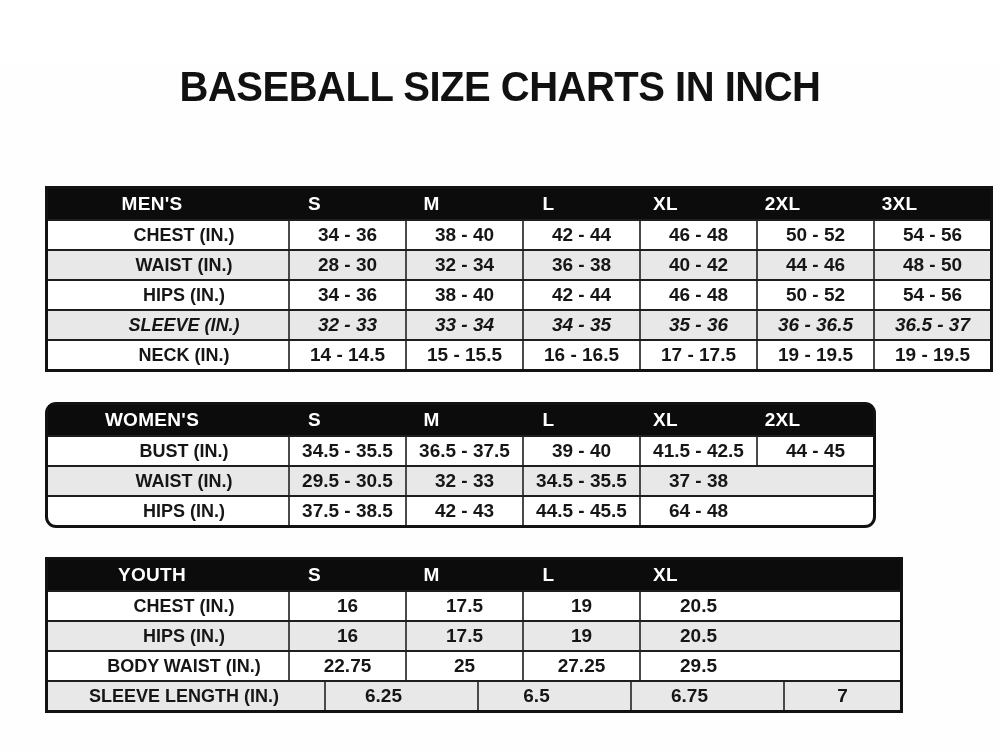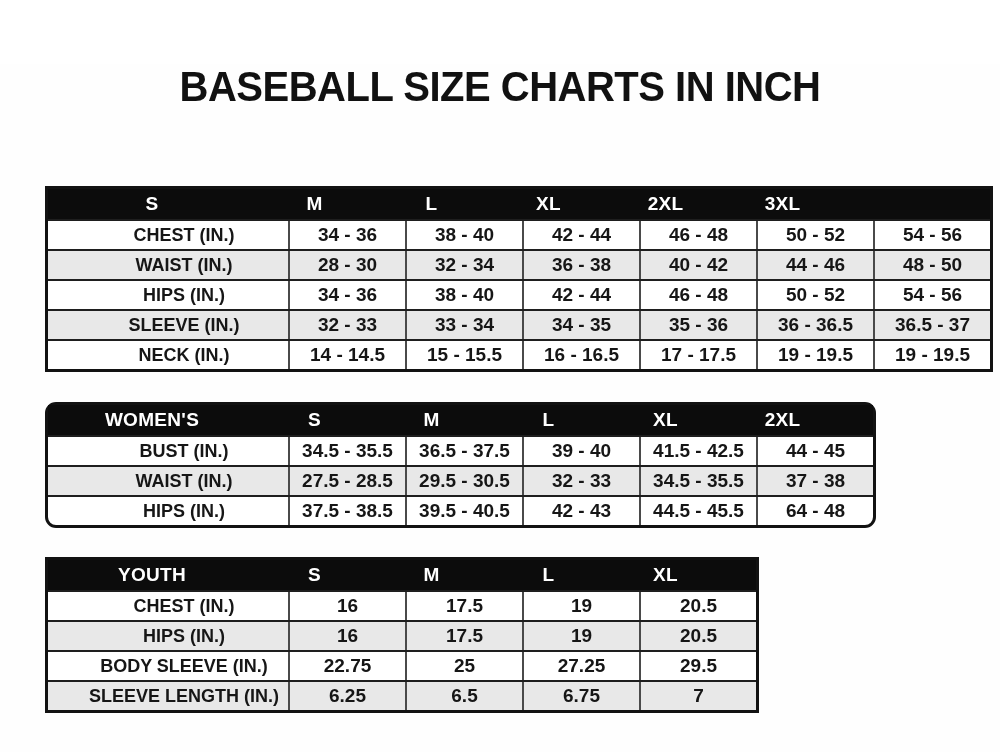--- a/index.html
+++ b/index.html
@@ -45,20 +45,21 @@
   .td.label { font-size: 18px; }
 </style>
 </head>
 <body>
 
 <div class="page">
   <h1 class="title">BASEBALL SIZE CHARTS IN INCH</h1>
   <div class="tables-area">
     <div>
       <section class="chart-table mens"><div class="tr th-row" style="grid-template-columns: 208px repeat(6, 117px);">
+            <div class="th">MEN'S</div>
             <div class="th">S</div>
             <div class="th">M</div>
             <div class="th">L</div>
             <div class="th">XL</div>
             <div class="th">2XL</div>
             <div class="th">3XL</div>
           </div><div class="tr" style="grid-template-columns: 208px repeat(6, 117px);">
             <div class="td label">CHEST (IN.)</div>
             <div class="td">34 - 36</div>
             <div class="td">38 - 40</div>
@@ -75,21 +76,21 @@
             <div class="td">44 - 46</div>
             <div class="td">48 - 50</div>
           </div><div class="tr" style="grid-template-columns: 208px repeat(6, 117px);">
             <div class="td label">HIPS (IN.)</div>
             <div class="td">34 - 36</div>
             <div class="td">38 - 40</div>
             <div class="td">42 - 44</div>
             <div class="td">46 - 48</div>
             <div class="td">50 - 52</div>
             <div class="td">54 - 56</div>
-          </div><div class="tr stripe" style="grid-template-columns: 208px repeat(6, 117px);">
+          </div><div class="tr stripe" style="grid-template-columns: 208px repeat(6, 117px); font-style: italic;">
             <div class="td label">SLEEVE (IN.)</div>
             <div class="td">32 - 33</div>
             <div class="td">33 - 34</div>
             <div class="td">34 - 35</div>
             <div class="td">35 - 36</div>
             <div class="td">36 - 36.5</div>
             <div class="td">36.5 - 37</div>
           </div><div class="tr" style="grid-template-columns: 208px repeat(6, 117px);">
             <div class="td label">NECK (IN.)</div>
             <div class="td">14 - 14.5</div>
@@ -110,29 +111,27 @@
             <div class="th">2XL</div>
           </div><div class="tr" style="grid-template-columns: 208px repeat(5, 117px);">
             <div class="td label">BUST (IN.)</div>
             <div class="td">34.5 - 35.5</div>
             <div class="td">36.5 - 37.5</div>
             <div class="td">39 - 40</div>
             <div class="td">41.5 - 42.5</div>
             <div class="td">44 - 45</div>
           </div><div class="tr stripe" style="grid-template-columns: 208px repeat(5, 117px);">
             <div class="td label">WAIST (IN.)</div>
-            <div class="td">27.5 - 28.5</div>
             <div class="td">29.5 - 30.5</div>
             <div class="td">32 - 33</div>
             <div class="td">34.5 - 35.5</div>
             <div class="td">37 - 38</div>
           </div><div class="tr" style="grid-template-columns: 208px repeat(5, 117px);">
             <div class="td label">HIPS (IN.)</div>
             <div class="td">37.5 - 38.5</div>
-            <div class="td">39.5 - 40.5</div>
             <div class="td">42 - 43</div>
             <div class="td">44.5 - 45.5</div>
             <div class="td">64 - 48</div>
           </div></section>
     </div>
     <div>
       <section class="chart-table youth"><div class="tr th-row" style="grid-template-columns: 208px repeat(4, 117px);">
             <div class="th">YOUTH</div>
             <div class="th">S</div>
             <div class="th">M</div>
@@ -144,26 +143,26 @@
             <div class="td">17.5</div>
             <div class="td">19</div>
             <div class="td">20.5</div>
           </div><div class="tr stripe" style="grid-template-columns: 208px repeat(4, 117px);">
             <div class="td label">HIPS (IN.)</div>
             <div class="td">16</div>
             <div class="td">17.5</div>
             <div class="td">19</div>
             <div class="td">20.5</div>
           </div><div class="tr" style="grid-template-columns: 208px repeat(4, 117px);">
-            <div class="td label">BODY SLEEVE (IN.)</div>
+            <div class="td label">BODY WAIST (IN.)</div>
             <div class="td">22.75</div>
             <div class="td">25</div>
             <div class="td">27.25</div>
             <div class="td">29.5</div>
-          </div><div class="tr stripe" style="grid-template-columns: 208px repeat(4, 117px);">
+          </div><div class="tr stripe" style="grid-template-columns: 208px repeat(4, 117px); gap: 36px;">
             <div class="td label">SLEEVE LENGTH (IN.)</div>
             <div class="td">6.25</div>
             <div class="td">6.5</div>
             <div class="td">6.75</div>
             <div class="td">7</div>
           </div></section>
     </div>
   </div>
 </div>
 

